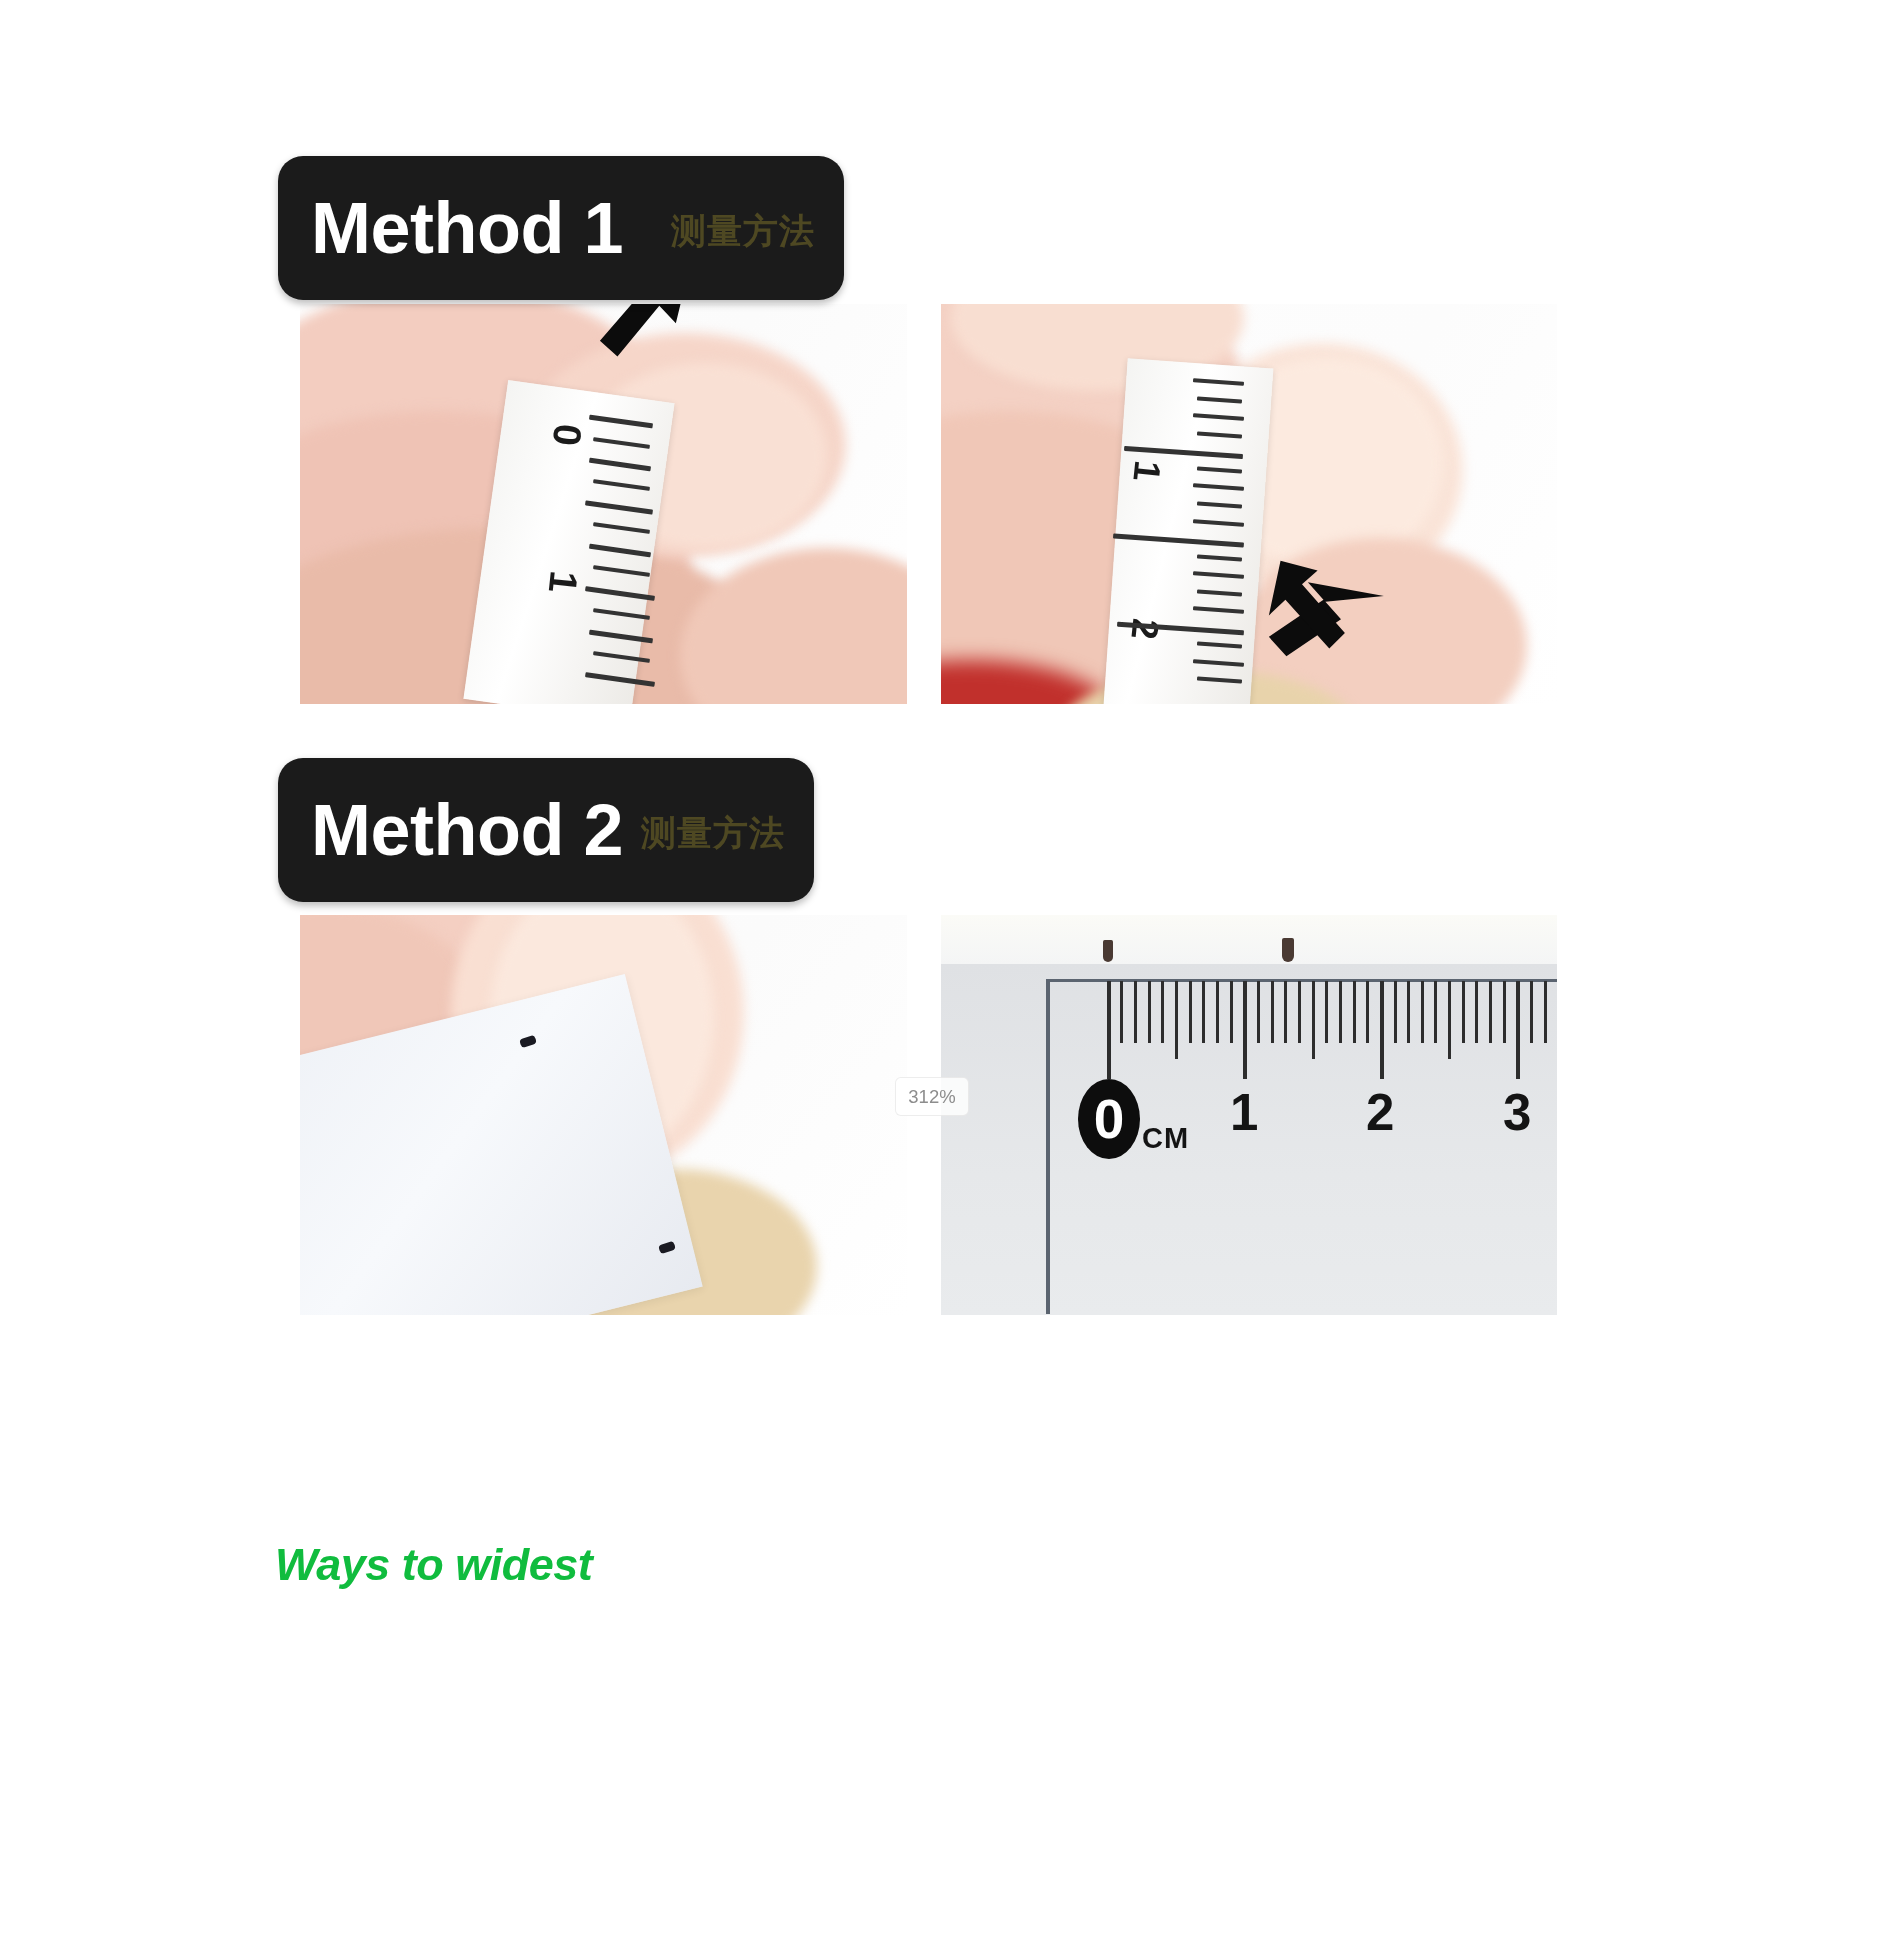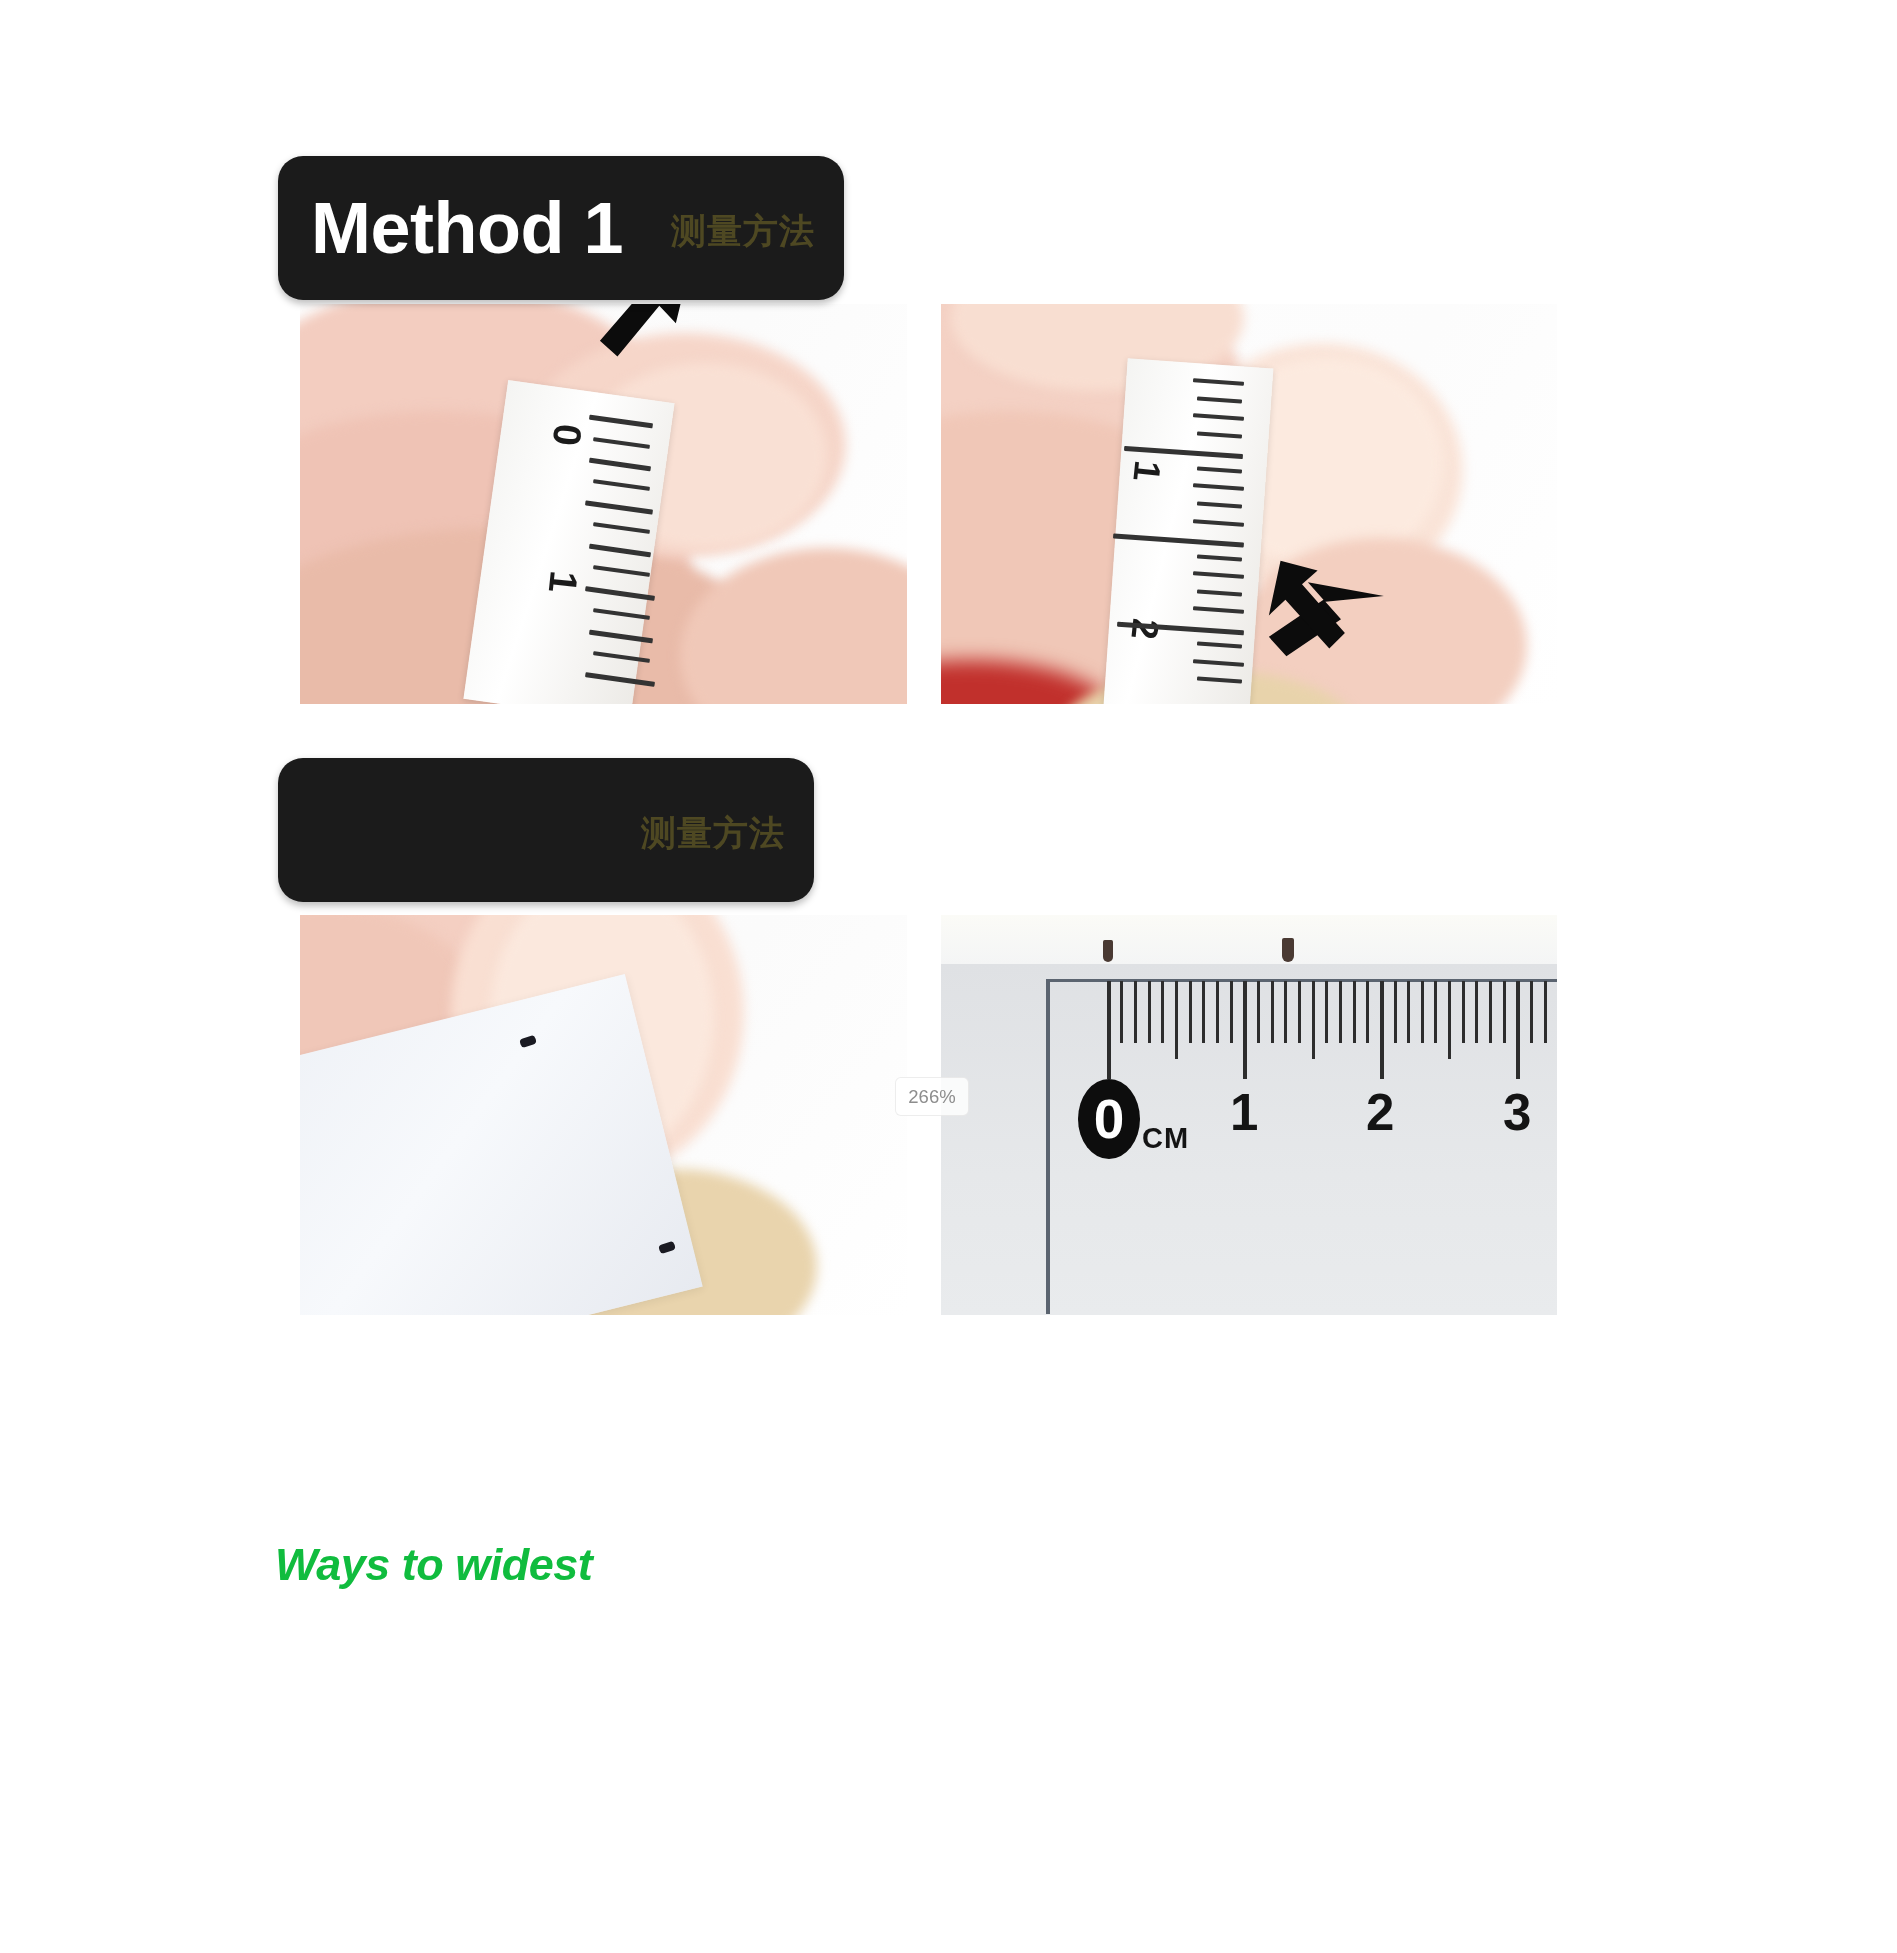--- a/index.html
+++ b/index.html
@@ -221,20 +221,21 @@
       </div>
 
       <svg class="arrow-svg" style="left:322px;top:249px;" width="156" height="156" viewBox="0 0 160 160">
         <path d="M6 62 L66 56 L50 38 L106 0 L124 20 L68 58 L84 76 Z" fill="#0c0c0c" transform="translate(0,30) rotate(180 65 38)"></path>
         <path d="M14 14 L2 70 L19 54 L64 104 L80 88 L36 38 L52 24 Z" fill="#0c0c0c" transform="translate(4,-6)"></path>
       </svg>
     </div>
   </div>
 
   <div class="method-badge" id="badge-m2">
+    <span>Method 2</span>
     <span class="badge-ghost">测量方法</span>
   </div>
 
   <div class="photo" id="photo-r2c1">
     <div class="ph-canvas" style="background:linear-gradient(130deg,#fdfdfd 0%,#fbfbfb 50%,#ffffff 100%);">
       <div class="skin" style="left:-117px;top:-107px;width:371px;height:244px;background:#f4cfc2;"></div>
       <div class="skin" style="left:-137px;top:-9.8px;width:322px;height:224px;background:#f0c7b8;"></div>
       <div class="skin" style="left:151px;top:-68px;width:293px;height:332px;background:#f9dfd2;"></div>
       <div class="skin" style="left:190px;top:-39px;width:224px;height:283px;background:#fbe8dd;"></div>
       <div class="skin" style="left:234px;top:254px;width:283px;height:195px;background:#e9d4ad;"></div>
@@ -300,19 +301,19 @@
       <div class="r-zero" style="left:137px;top:164px;">0</div>
       <div class="r-cm" style="left:201px;top:207px;">CM</div>
 
       <div class="r-label" style="left:289px;top:168px;">1</div>
       <div class="r-label" style="left:425px;top:168px;">2</div>
       <div class="r-label" style="left:562px;top:168px;">3</div>
     </div>
   </div>
 
   <div id="zoom-badge">
-    <span>266%</span>
+    <span>312%</span>
   </div>
 
   <div id="heading-ways">Ways to widest</div>
 
 </div>
 
 
 </body></html>

